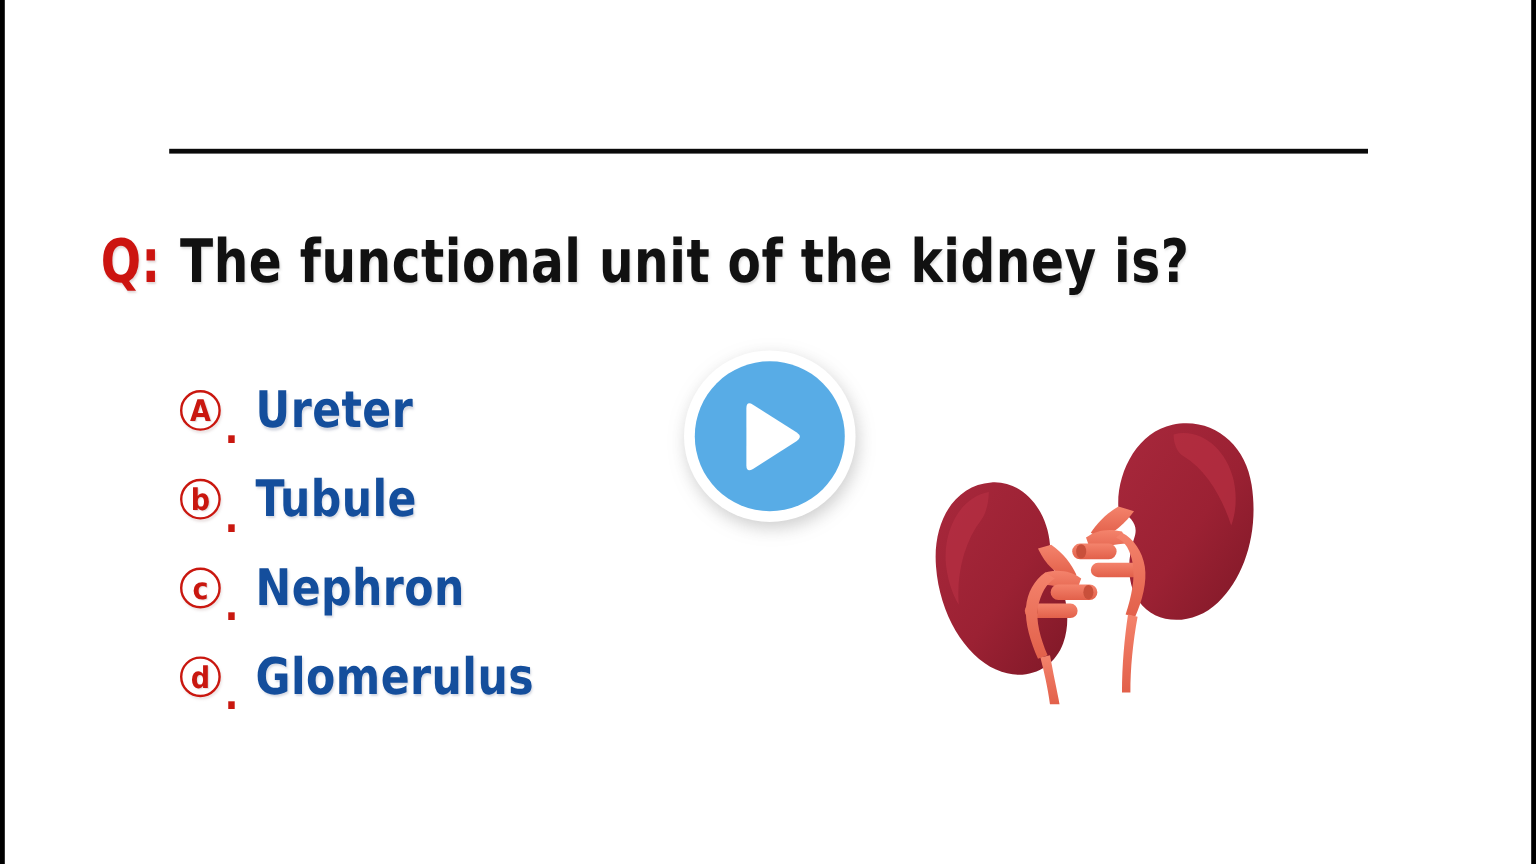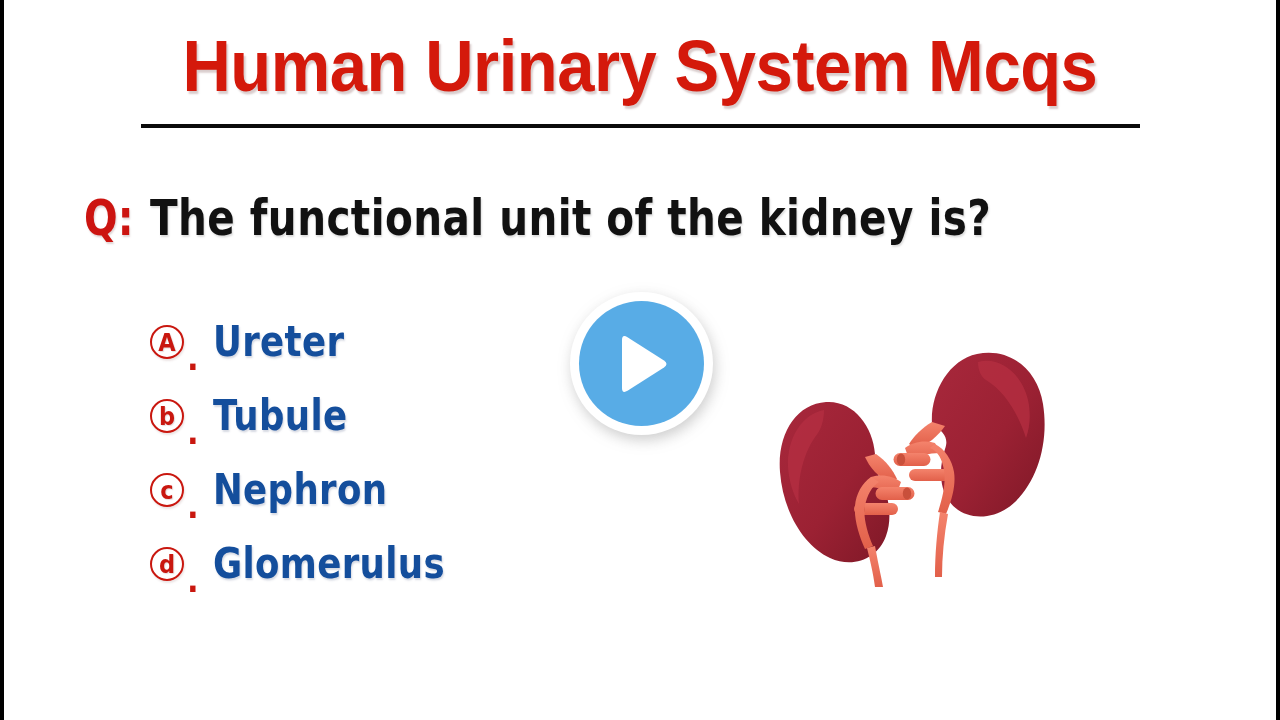--- a/index.html
+++ b/index.html
@@ -187,23 +187,20 @@
   #kidneys svg { display: block; width: 100%; height: 100%; }
 </style>
 </head>
 <body>
 
 <div id="slide">
 
   <div class="letterbox left"></div>
   <div class="letterbox right"></div>
 
-  <div id="title-block">
-    <span id="title-text">Human Urinary System Mcqs</span>
-  </div>
   <div id="title-rule"></div>
 
   <div id="question-row">
     <span id="question-marker">Q:</span>
     <span id="question-text">The functional unit of the kidney is?</span>
   </div>
 
   <div id="options">
 
     <div class="option-row">

